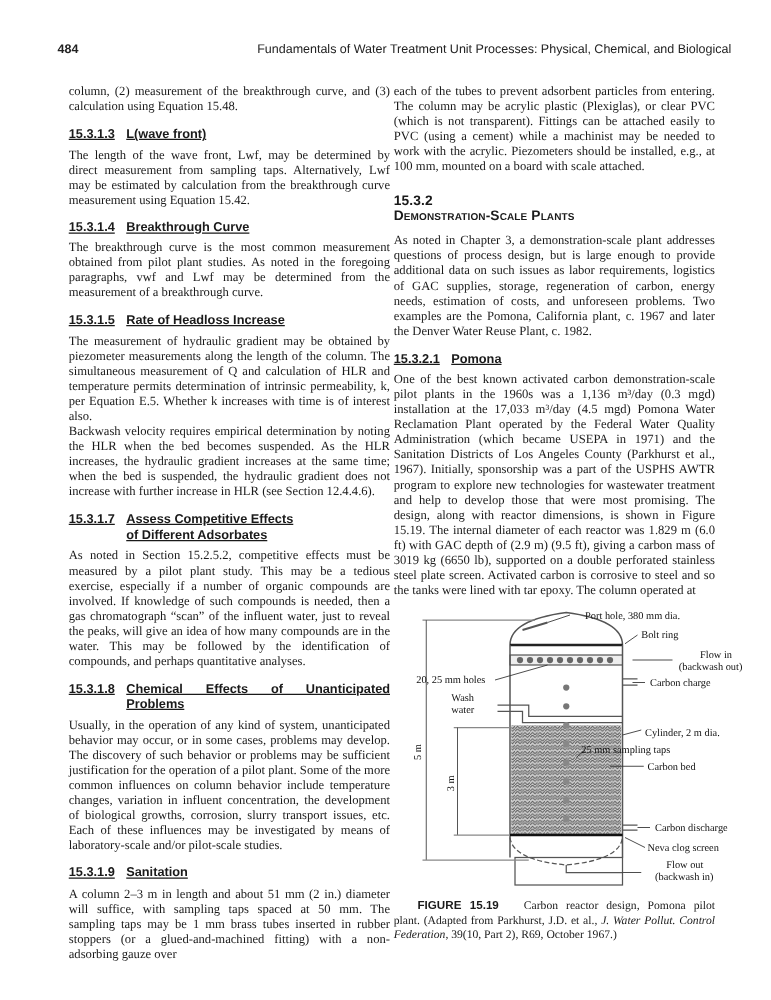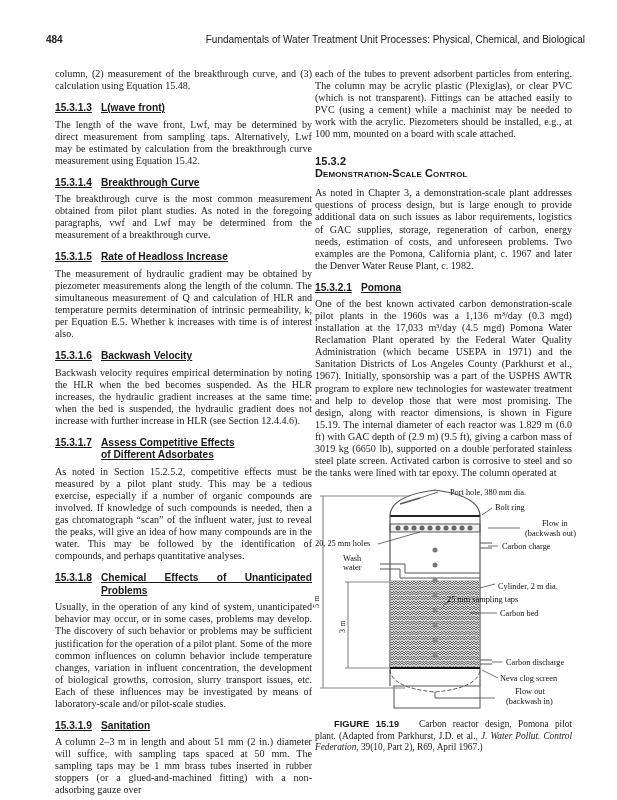--- a/index.html
+++ b/index.html
@@ -15,21 +15,21 @@
   .col.right { left: 315px; width: 257px; }
   .col p { margin: 0; }
   .h4 { font-family: "Liberation Sans", sans-serif; font-weight: bold; font-size: 10.2px;
     margin: 10px 0 4px 0; line-height: 12.5px; display: flex; text-decoration: underline; }
   .h4 .num { width: 46px; flex: none; }
   .h4 .txt { flex: 1; }
   .h3 { font-family: "Liberation Sans", sans-serif; font-weight: bold; font-size: 11px;
     margin: 15px 0 8px 0; display: flex; letter-spacing: 0.1px; flex-direction: column; }
   .h3 .num { width: 46px; flex: none; }
   .h3 .txt { font-variant: small-caps; }
-  .figure { position: absolute; left: 310px; top: 488px; width: 290px; height: 230px; }
+  .figure { position: absolute; left: 328px; top: 488px; width: 290px; height: 230px; }
   .figure svg { width: 290px; height: 230px; display: block; }
   .flabel { font-family: "Liberation Serif", serif; font-size: 8.3px; fill: #111; }
   .caption { position: absolute; left: 315px; top: 719px; width: 257px;
     font-family: "Liberation Serif", serif; font-size: 9.3px; line-height: 11.6px; text-align: justify; }
   .caption .lbl { font-family: "Liberation Sans", sans-serif; font-weight: bold; margin-right: 20px; padding-left: 19px; }
   i { font-style: italic; }
 </style>
 </head>
 <body>
 
@@ -54,24 +54,20 @@
       <span class="txt">Breakthrough Curve</span>
     </div>
     <p>The breakthrough curve is the most common measurement obtained from pilot plant studies. As noted in the foregoing paragraphs, vwf and Lwf may be determined from the measurement of a breakthrough curve.</p>
 
     <div class="h4">
       <span class="num">15.3.1.5</span>
       <span class="txt">Rate of Headloss Increase</span>
     </div>
     <p>The measurement of hydraulic gradient may be obtained by piezometer measurements along the length of the column. The simultaneous measurement of Q and calculation of HLR and temperature permits determination of intrinsic permeability, k, per Equation E.5. Whether k increases with time is of interest also.</p>
 
-    <div class="h4">
-      <span class="num">15.3.1.6</span>
-      <span class="txt">Backwash Velocity</span>
-    </div>
     <p>Backwash velocity requires empirical determination by noting the HLR when the bed becomes suspended. As the HLR increases, the hydraulic gradient increases at the same time; when the bed is suspended, the hydraulic gradient does not increase with further increase in HLR (see Section 12.4.4.6).</p>
 
     <div class="h4">
       <span class="num">15.3.1.7</span>
       <span class="txt">
         <span>Assess Competitive Effects</span><br>
         <span>of Different Adsorbates</span>
       </span>
     </div>
     <p>As noted in Section 15.2.5.2, competitive effects must be measured by a pilot plant study. This may be a tedious exercise, especially if a number of organic compounds are involved. If knowledge of such compounds is needed, then a gas chromatograph “scan” of the influent water, just to reveal the peaks, will give an idea of how many compounds are in the water. This may be followed by the identification of compounds, and perhaps quantitative analyses.</p>
@@ -87,21 +83,21 @@
       <span class="txt">Sanitation</span>
     </div>
     <p>A column 2–3 m in length and about 51 mm (2 in.) diameter will suffice, with sampling taps spaced at 50 mm. The sampling taps may be 1 mm brass tubes inserted in rubber stoppers (or a glued-and-machined fitting) with a non-adsorbing gauze over</p>
   </div>
 
   <div class="col right">
     <p>each of the tubes to prevent adsorbent particles from entering. The column may be acrylic plastic (Plexiglas), or clear PVC (which is not transparent). Fittings can be attached easily to PVC (using a cement) while a machinist may be needed to work with the acrylic. Piezometers should be installed, e.g., at 100 mm, mounted on a board with scale attached.</p>
 
     <div class="h3">
       <span class="num">15.3.2</span>
-      <span class="txt">Demonstration-Scale Control</span>
+      <span class="txt">Demonstration-Scale Plants</span>
     </div>
     <p>As noted in Chapter 3, a demonstration-scale plant addresses questions of process design, but is large enough to provide additional data on such issues as labor requirements, logistics of GAC supplies, storage, regeneration of carbon, energy needs, estimation of costs, and unforeseen problems. Two examples are the Pomona, California plant, c. 1967 and later the Denver Water Reuse Plant, c. 1982.</p>
 
     <div class="h4">
       <span class="num">15.3.2.1</span>
       <span class="txt">Pomona</span>
     </div>
     <p>One of the best known activated carbon demonstration-scale pilot plants in the 1960s was a 1,136 m³/day (0.3 mgd) installation at the 17,033 m³/day (4.5 mgd) Pomona Water Reclamation Plant operated by the Federal Water Quality Administration (which became USEPA in 1971) and the Sanitation Districts of Los Angeles County (Parkhurst et al., 1967). Initially, sponsorship was a part of the USPHS AWTR program to explore new technologies for wastewater treatment and help to develop those that were most promising. The design, along with reactor dimensions, is shown in Figure 15.19. The internal diameter of each reactor was 1.829 m (6.0 ft) with GAC depth of (2.9 m) (9.5 ft), giving a carbon mass of 3019 kg (6650 lb), supported on a double perforated stainless steel plate screen. Activated carbon is corrosive to steel and so the tanks were lined with tar epoxy. The column operated at</p>
   </div>
 
@@ -195,16 +191,16 @@
       <text class="flabel" x="137" y="114">25 mm sampling taps</text>
       <text class="flabel" x="190" y="128">Carbon bed</text>
       <text class="flabel" x="196" y="177">Carbon discharge</text>
       <text class="flabel" x="190" y="193">Neva clog screen</text>
       <text class="flabel" x="205" y="206">Flow out</text>
       <text class="flabel" x="196" y="216">(backwash in)</text>
     </svg>
   </div>
 
   <div class="caption">
-    <span class="lbl">FIGURE 15.19</span><span>Carbon reactor design, Pomona pilot plant. (Adapted from Parkhurst, J.D. et al., </span><i>J. Water Pollut. Control Federation</i><span>, 39(10, Part 2), R69, April 1967.)</span>
+    <span class="lbl">FIGURE 15.19</span><span>Carbon reactor design, Pomona pilot plant. (Adapted from Parkhurst, J.D. et al., </span><i>J. Water Pollut. Control Federation</i><span>, 39(10, Part 2), R69, October 1967.)</span>
   </div>
 
 </div>
 
 </body></html>

